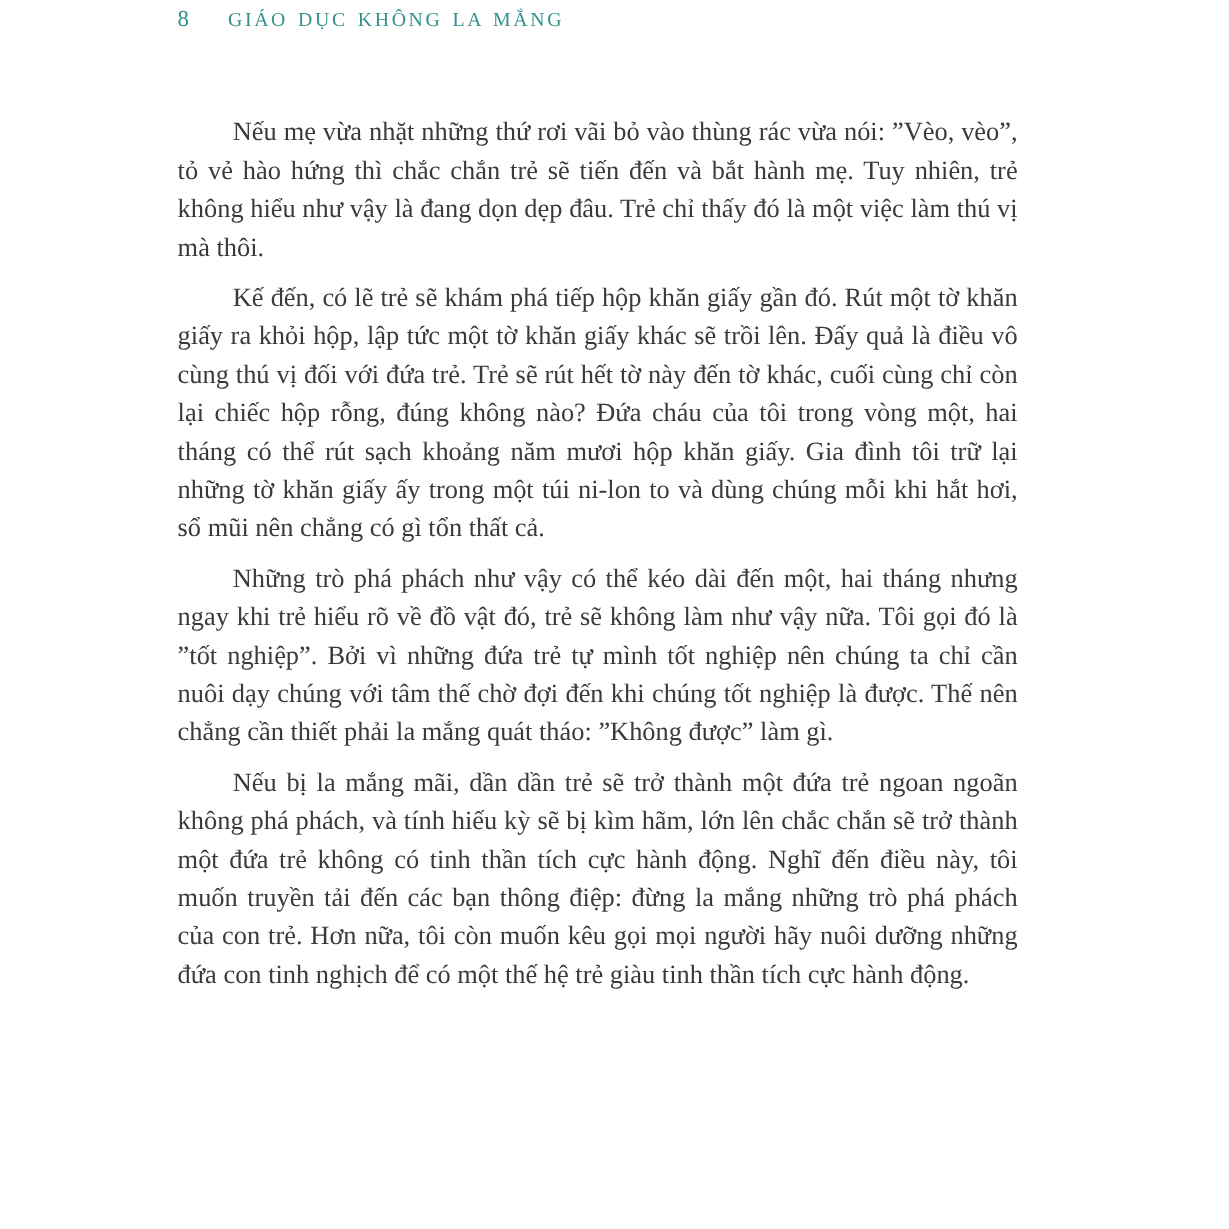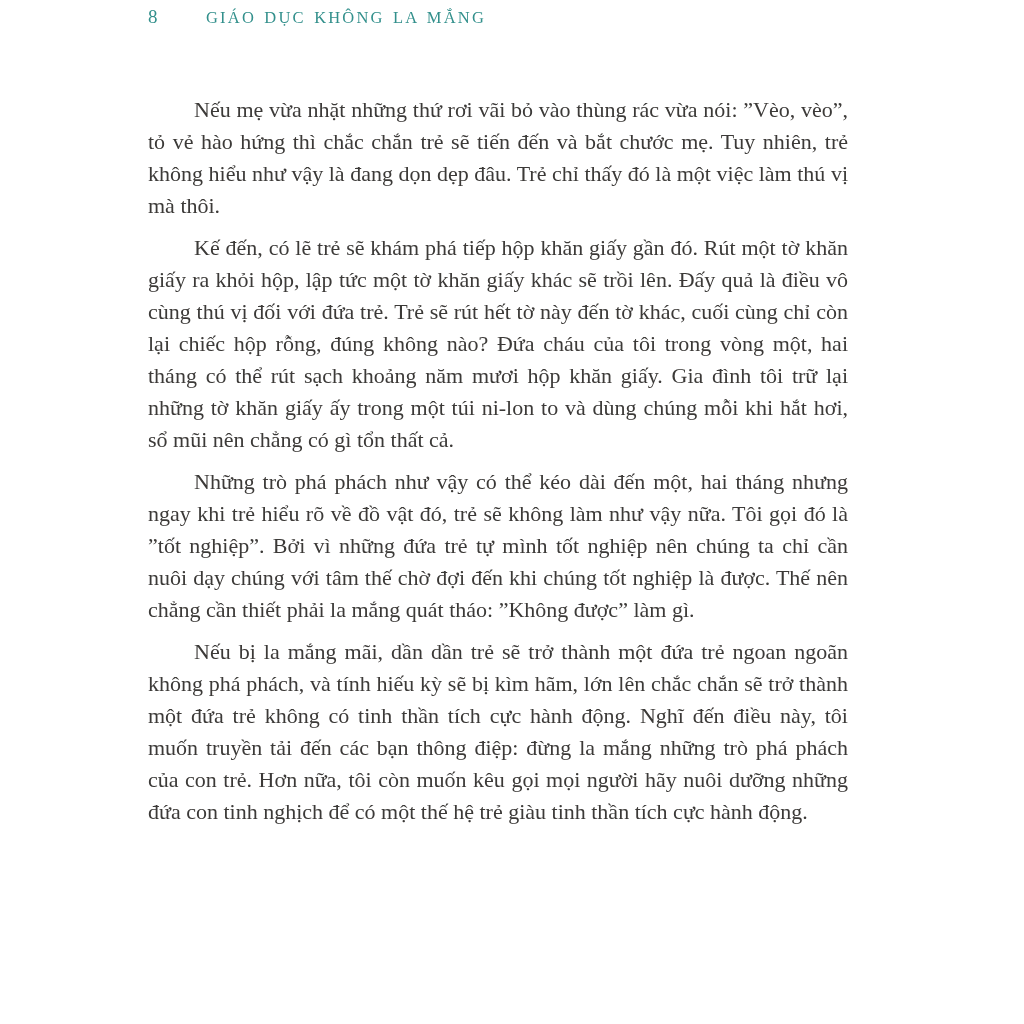--- a/index.html
+++ b/index.html
@@ -29,21 +29,20 @@
   }
   .page-number {
     font-size: 19px;
     letter-spacing: 0.5px;
     margin-right: 32px;
   }
   .book-title {
     font-size: 16.5px;
     letter-spacing: 2.2px;
     word-spacing: 2px;
-    margin-left: 16px;
   }
   .page-body {
     position: absolute;
     top: 94px;
     left: 148px;
     width: 700px;
     color: #3c3a38;
     font-size: 22px;
     line-height: 32px;
     text-align: justify;
@@ -61,19 +60,19 @@
 <body>
 
 <div class="page">
 
   <div class="running-head">
     <span class="page-number">8</span>
     <span class="book-title">GIÁO DỤC KHÔNG LA MẮNG</span>
   </div>
 
   <div class="page-body">
-    <p>Nếu mẹ vừa nhặt những thứ rơi vãi bỏ vào thùng rác vừa nói: ”Vèo, vèo”, tỏ vẻ hào hứng thì chắc chắn trẻ sẽ tiến đến và bắt chước mẹ. Tuy nhiên, trẻ không hiểu như vậy là đang dọn dẹp đâu. Trẻ chỉ thấy đó là một việc làm thú vị mà thôi.</p>
+    <p>Nếu mẹ vừa nhặt những thứ rơi vãi bỏ vào thùng rác vừa nói: ”Vèo, vèo”, tỏ vẻ hào hứng thì chắc chắn trẻ sẽ tiến đến và bắt hành mẹ. Tuy nhiên, trẻ không hiểu như vậy là đang dọn dẹp đâu. Trẻ chỉ thấy đó là một việc làm thú vị mà thôi.</p>
     <p>Kế đến, có lẽ trẻ sẽ khám phá tiếp hộp khăn giấy gần đó. Rút một tờ khăn giấy ra khỏi hộp, lập tức một tờ khăn giấy khác sẽ trồi lên. Đấy quả là điều vô cùng thú vị đối với đứa trẻ. Trẻ sẽ rút hết tờ này đến tờ khác, cuối cùng chỉ còn lại chiếc hộp rỗng, đúng không nào? Đứa cháu của tôi trong vòng một, hai tháng có thể rút sạch khoảng năm mươi hộp khăn giấy. Gia đình tôi trữ lại những tờ khăn giấy ấy trong một túi ni-lon to và dùng chúng mỗi khi hắt hơi, sổ mũi nên chẳng có gì tổn thất cả.</p>
     <p>Những trò phá phách như vậy có thể kéo dài đến một, hai tháng nhưng ngay khi trẻ hiểu rõ về đồ vật đó, trẻ sẽ không làm như vậy nữa. Tôi gọi đó là ”tốt nghiệp”. Bởi vì những đứa trẻ tự mình tốt nghiệp nên chúng ta chỉ cần nuôi dạy chúng với tâm thế chờ đợi đến khi chúng tốt nghiệp là được. Thế nên chẳng cần thiết phải la mắng quát tháo: ”Không được” làm gì.</p>
     <p>Nếu bị la mắng mãi, dần dần trẻ sẽ trở thành một đứa trẻ ngoan ngoãn không phá phách, và tính hiếu kỳ sẽ bị kìm hãm, lớn lên chắc chắn sẽ trở thành một đứa trẻ không có tinh thần tích cực hành động. Nghĩ đến điều này, tôi muốn truyền tải đến các bạn thông điệp: đừng la mắng những trò phá phách của con trẻ. Hơn nữa, tôi còn muốn kêu gọi mọi người hãy nuôi dưỡng những đứa con tinh nghịch để có một thế hệ trẻ giàu tinh thần tích cực hành động.</p>
   </div>
 
 </div>
 
 </body></html>

